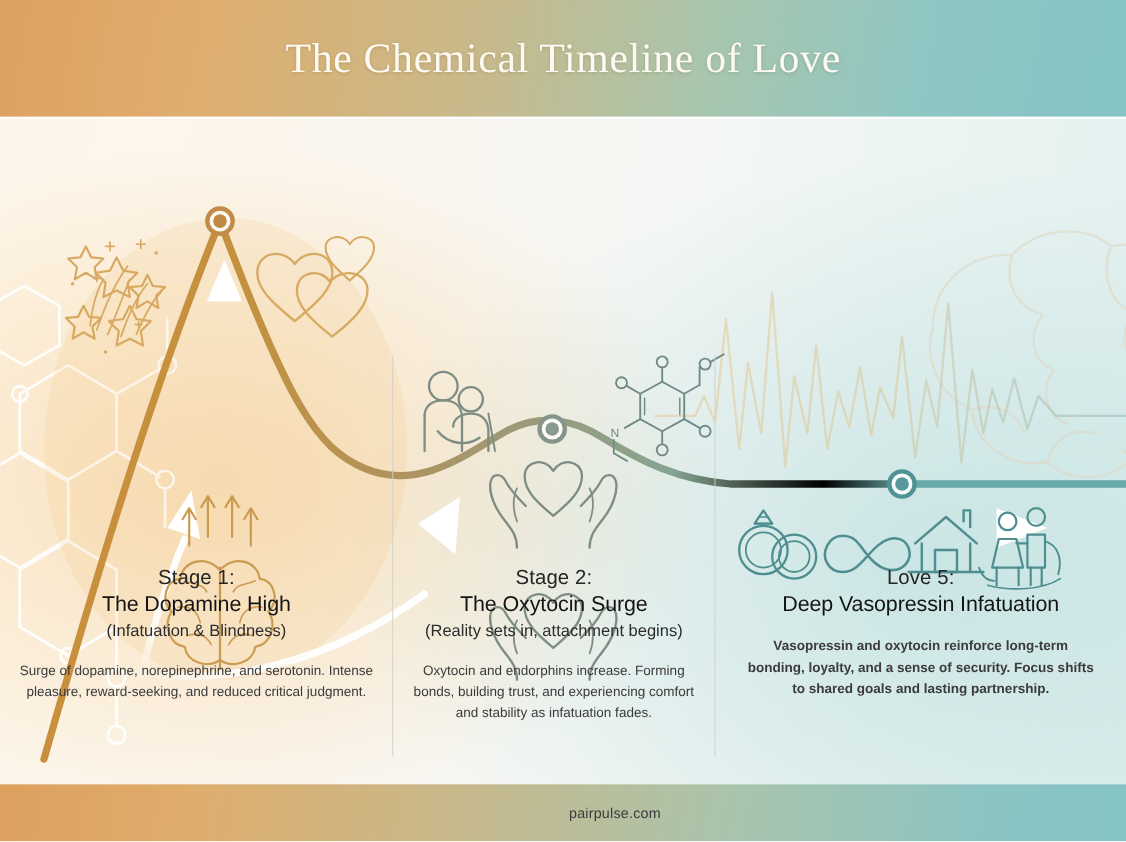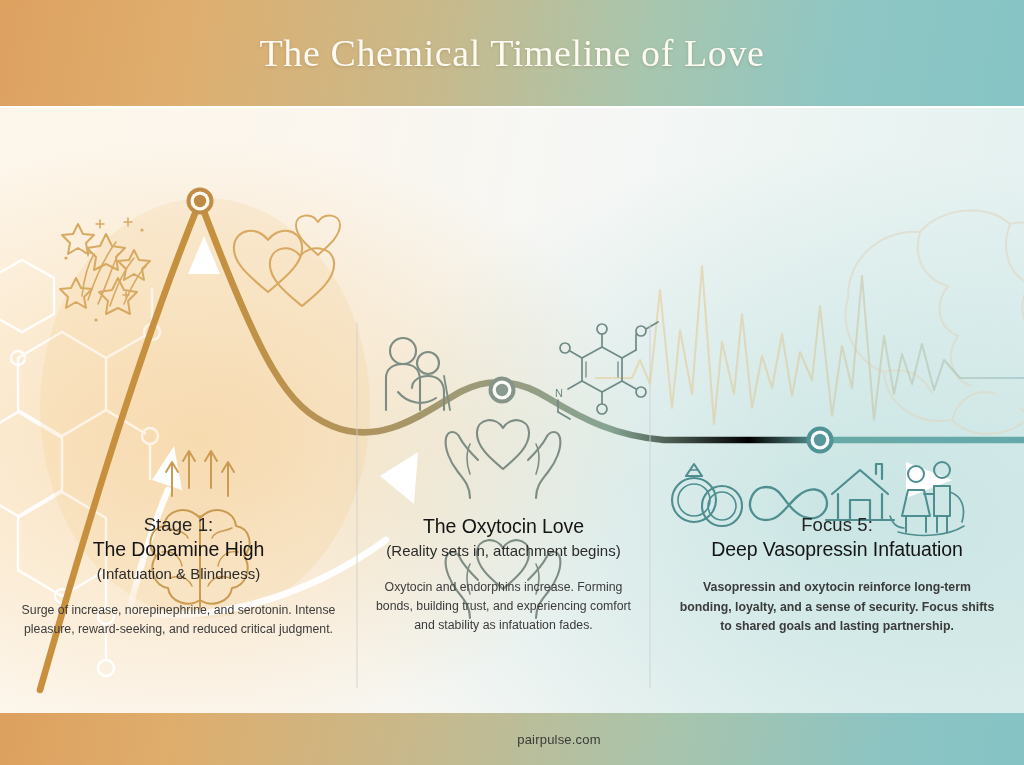--- a/index.html
+++ b/index.html
@@ -351,31 +351,32 @@
         <line x1="357" y1="215" x2="357" y2="580" stroke="#cfcfcb" stroke-width="1" opacity=".85"></line>
         <line x1="650" y1="215" x2="650" y2="580" stroke="#cfcfcb" stroke-width="1" opacity=".85"></line>
       </svg>
 
       <div class="columns">
 
         <div class="col col-1">
           <div class="st-num">Stage 1:</div>
           <div class="st-name">The Dopamine High</div>
           <div class="st-sub">(Infatuation &amp; Blindness)</div>
-          <div class="st-body">Surge of increase, norepinephrine, and serotonin. Intense pleasure, reward-seeking, and reduced critical judgment.</div>
+          <div class="st-body">Surge of dopamine, norepinephrine, and serotonin. Intense pleasure, reward-seeking, and reduced critical judgment.</div>
         </div>
 
         <div class="col col-2">
-          <div class="st-name">The Oxytocin Love</div>
+          <div class="st-num">Stage 2:</div>
+          <div class="st-name">The Oxytocin Surge</div>
           <div class="st-sub">(Reality sets in, attachment begins)</div>
           <div class="st-body">Oxytocin and endorphins increase. Forming bonds, building trust, and experiencing comfort and stability as infatuation fades.</div>
         </div>
 
         <div class="col col-3">
-          <div class="st-num">Focus 5:</div>
+          <div class="st-num">Love 5:</div>
           <div class="st-name">Deep Vasopressin Infatuation</div>
           <div class="st-body">Vasopressin and oxytocin reinforce long-term bonding, loyalty, and a sense of security. Focus shifts to shared goals and lasting partnership.</div>
         </div>
 
       </div>
     </div>
   </div>
 
   <div class="footer">
     <div class="footer-text">pairpulse.com</div>

